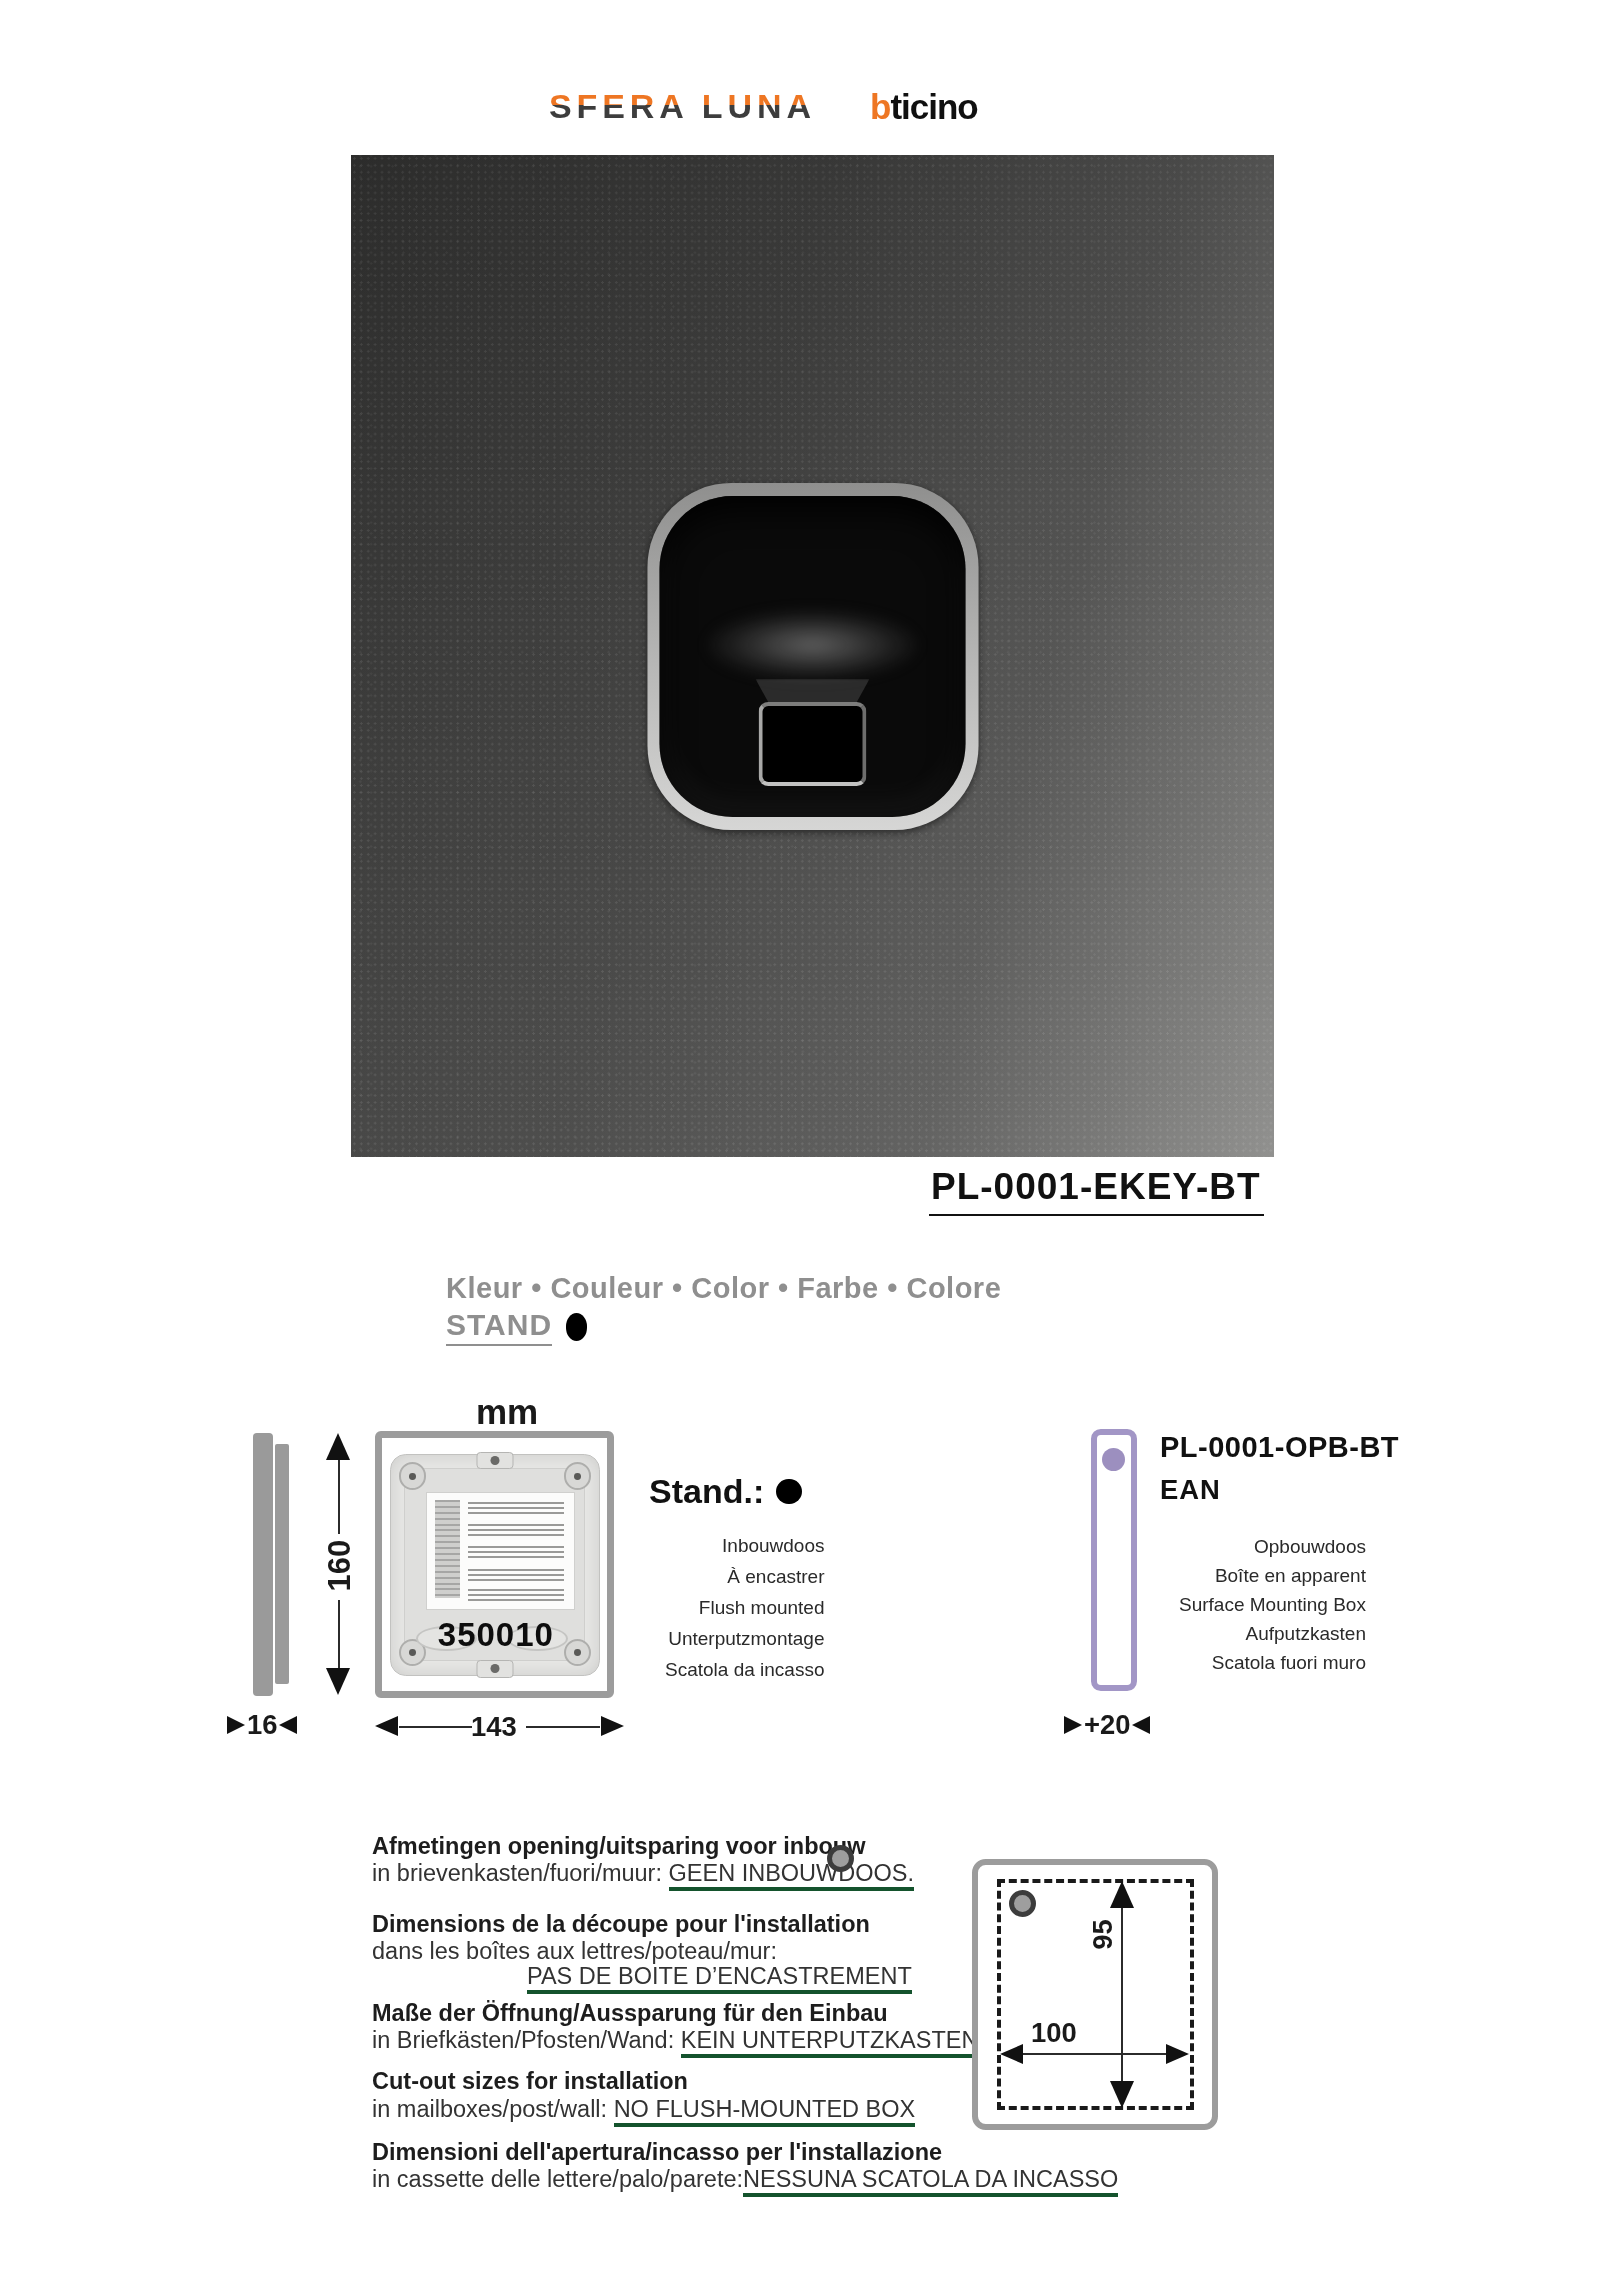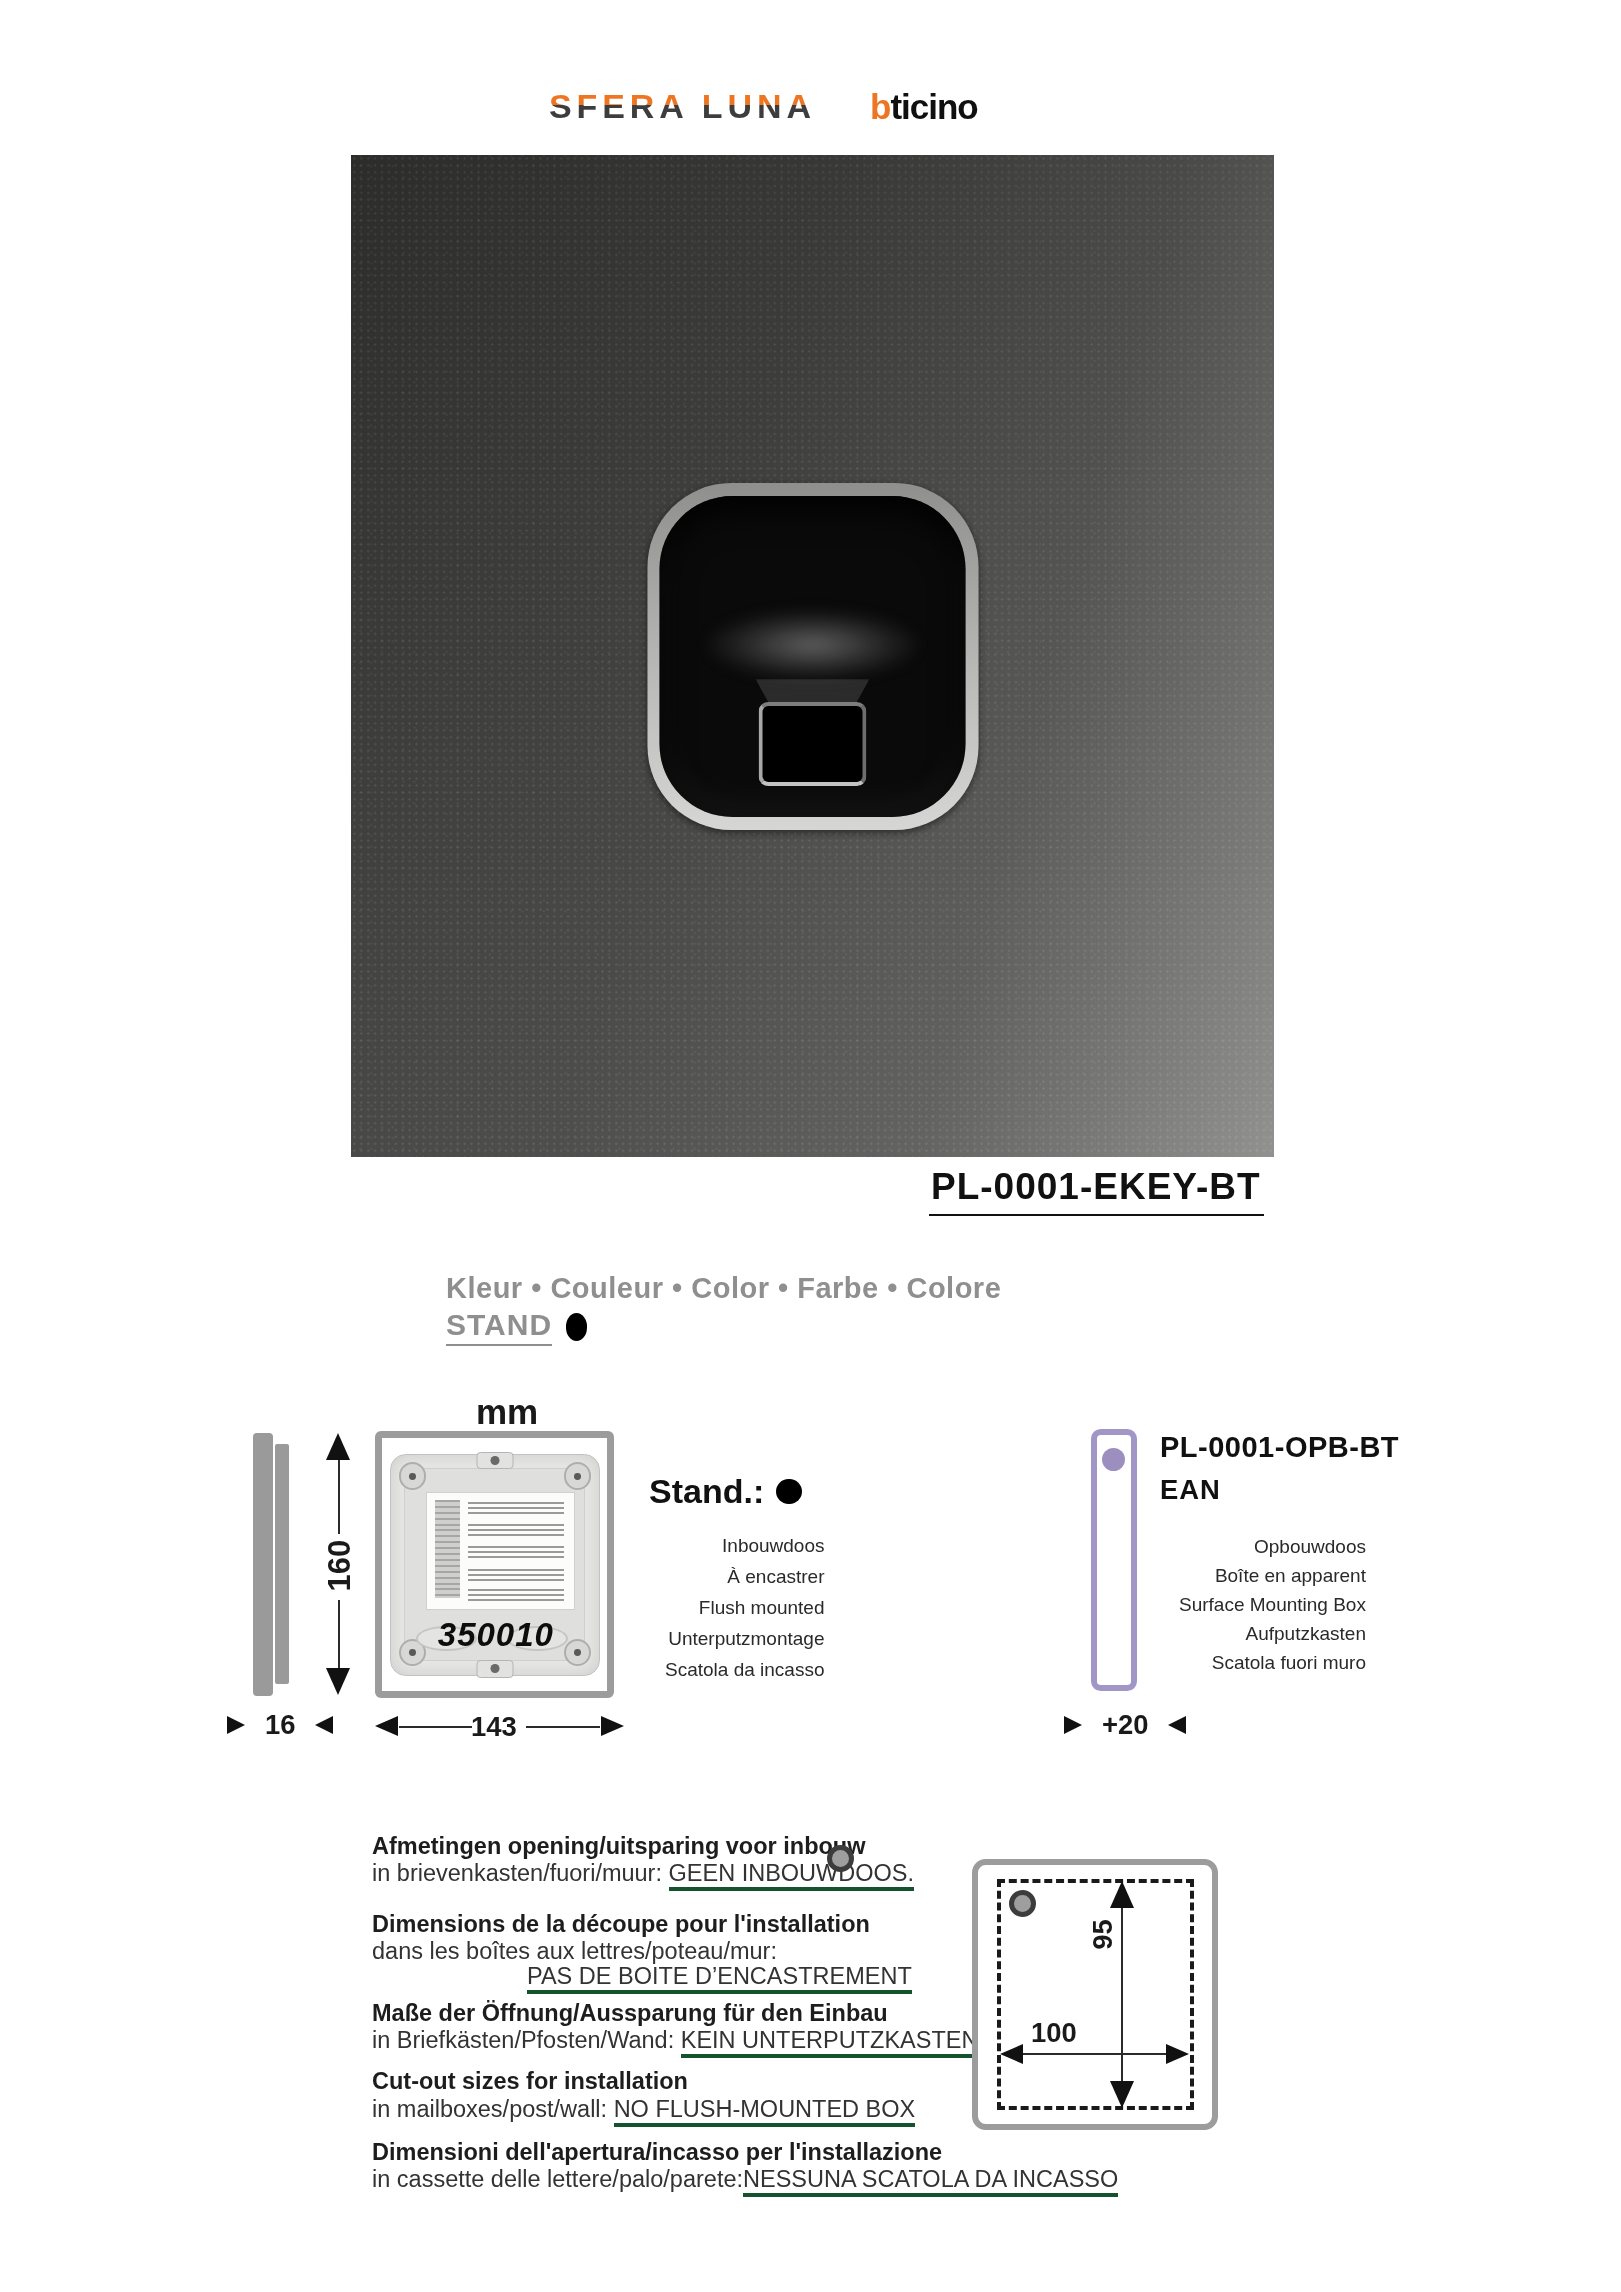--- a/index.html
+++ b/index.html
@@ -61,27 +61,27 @@
   .dimline-v{width:2px;background:#2b2b2b;}
   .dimline-h{height:2px;background:#2b2b2b;}
   .tri-up{width:0;height:0;border-left:12.7px solid transparent;border-right:12.7px solid transparent;border-bottom:27.4px solid #111;}
   .tri-down{width:0;height:0;border-left:12.7px solid transparent;border-right:12.7px solid transparent;border-top:27.4px solid #111;}
   .tri-left{width:0;height:0;border-top:10.8px solid transparent;border-bottom:10.8px solid transparent;border-right:23.5px solid #111;}
   .tri-right{width:0;height:0;border-top:10.8px solid transparent;border-bottom:10.8px solid transparent;border-left:23.5px solid #111;}
   .dim-num{font-size:27.4px;font-weight:700;color:#1a1a1a;}
   .rot{transform:rotate(-90deg);transform-origin:center;display:block;text-align:center;}
   .dim160-label{left:308px;top:1536px;width:63px;line-height:59px;font-size:31px;font-weight:700;color:#1a1a1a;}
   .dim143-label{left:471px;top:1711px;}
-  .d16-row,.d20-row{display:inline-flex;align-items:center;gap:20px;}
+  .d16-row,.d20-row{display:inline-flex;align-items:center;gap:2px;}
   .small-tri-r{width:0;height:0;border-top:9.8px solid transparent;border-bottom:9.8px solid transparent;border-left:18.6px solid #111;}
   .small-tri-l{width:0;height:0;border-top:9.8px solid transparent;border-bottom:9.8px solid transparent;border-right:18.6px solid #111;}
 
   
   .flush-frame{left:375px;top:1431px;width:239px;height:267px;border:7.8px solid #9c9c9c;border-radius:5.9px;
-    background:#fff;box-sizing:border-box;font-style:italic;}
+    background:#fff;box-sizing:border-box;}
   .fbox{position:absolute;left:7.8px;top:15.7px;width:208px;height:220px;background:#e7e7e5;border:1px solid #c2c2c0;
     border-radius:15.7px;box-shadow:inset 0 0 17.6px rgba(0,0,0,0.12);}
   .fbox-recess{position:absolute;inset:13.7px;background:#dfdfdd;border:1px solid #cfcfcd;border-radius:7.8px;}
   .screw{position:absolute;width:23.5px;height:23.5px;border-radius:50%;background:#d8d8d6;border:2px solid #aeaeac;
     display:flex;align-items:center;justify-content:center;}
   .screw i{width:6.9px;height:6.9px;border-radius:50%;background:#5a5a58;}
   .tab{position:absolute;left:50%;transform:translateX(-50%);width:35px;height:15.7px;background:#e2e2e0;
     border:1px solid #b5b5b3;border-radius:3.9px;display:flex;align-items:center;justify-content:center;}
   .tab i{width:8.8px;height:8.8px;border-radius:50%;background:#6a6a68;}
   .oval{position:absolute;width:57px;height:21.6px;border-radius:50%;background:#e4e4e2;border:2px solid #c5c5c3;}

